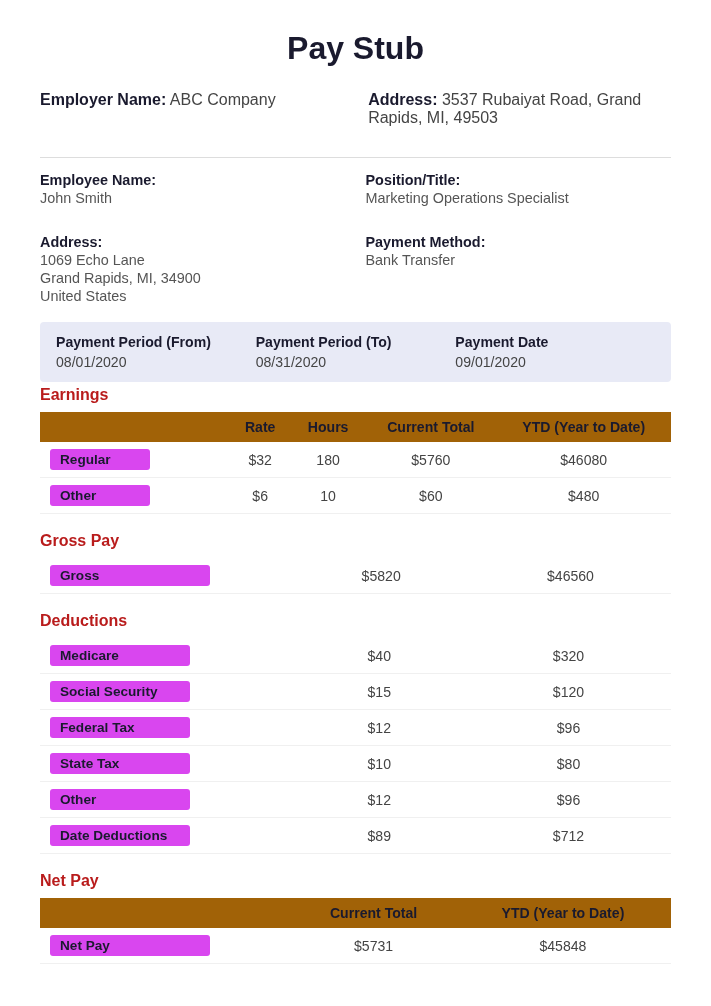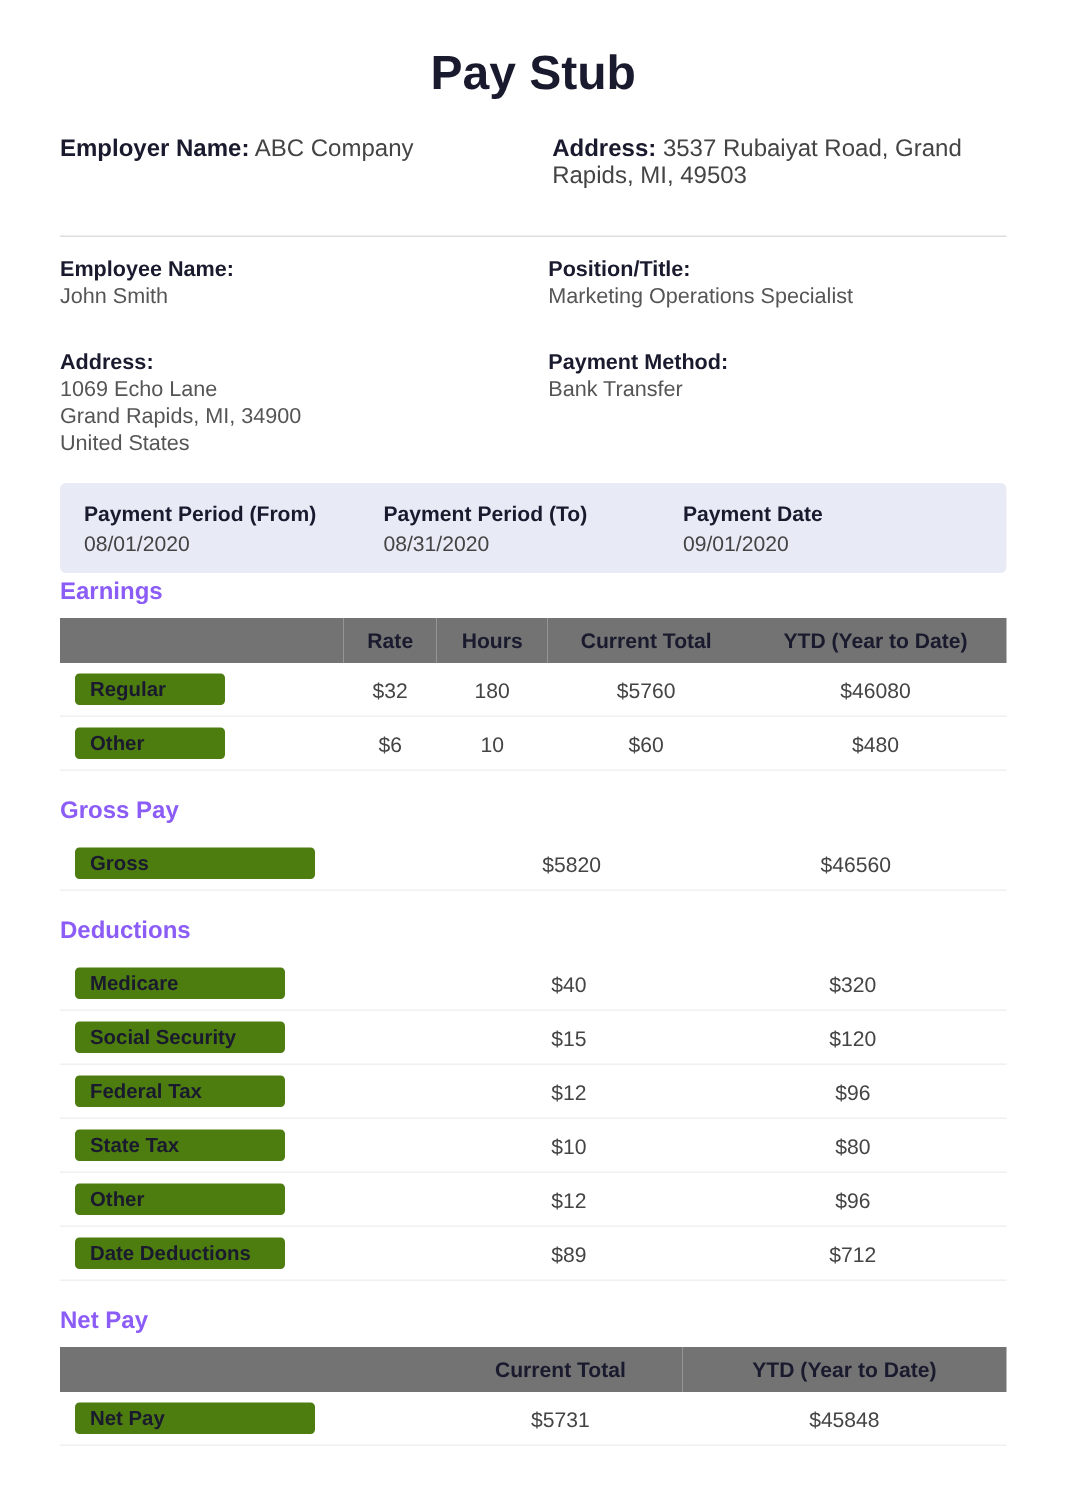--- a/index.html
+++ b/index.html
@@ -72,32 +72,32 @@
       color: #1a1a2e;
     }
     .pp-cell .pp-value {
       font-size: 0.88rem;
       color: #444;
       margin-top: 4px;
     }
     .section-title {
       font-weight: 700;
       font-size: 1rem;
-      color: #8b5cf6;
+      color: #b91c1c;
       margin-bottom: 8px;
       margin-top: 4px;
     }
     table {
       width: 100%;
       border-collapse: collapse;
       margin-bottom: 18px;
       font-size: 0.88rem;
     }
     table thead tr {
-      background: #737373;
+      background: #a16207;
     }
     table thead th {
       padding: 7px 10px;
       font-weight: 600;
       color: #1a1a2e;
       text-align: center;
     }
     table thead th.left-align {
       text-align: left;
     }
@@ -105,21 +105,21 @@
       padding: 7px 10px;
       text-align: center;
       color: #444;
       border-bottom: 1px solid #f0f0f0;
     }
     table tbody td.row-label {
       text-align: left;
     }
     .row-label-box {
       display: inline-block;
-      background: #4d7c0f;
+      background: #d946ef;
       padding: 3px 10px;
       border-radius: 3px;
       font-weight: 600;
       color: #1a1a2e;
       font-size: 0.85rem;
       min-width: 100px;
     }
     .deductions-table .row-label-box {
       min-width: 140px;
     }

